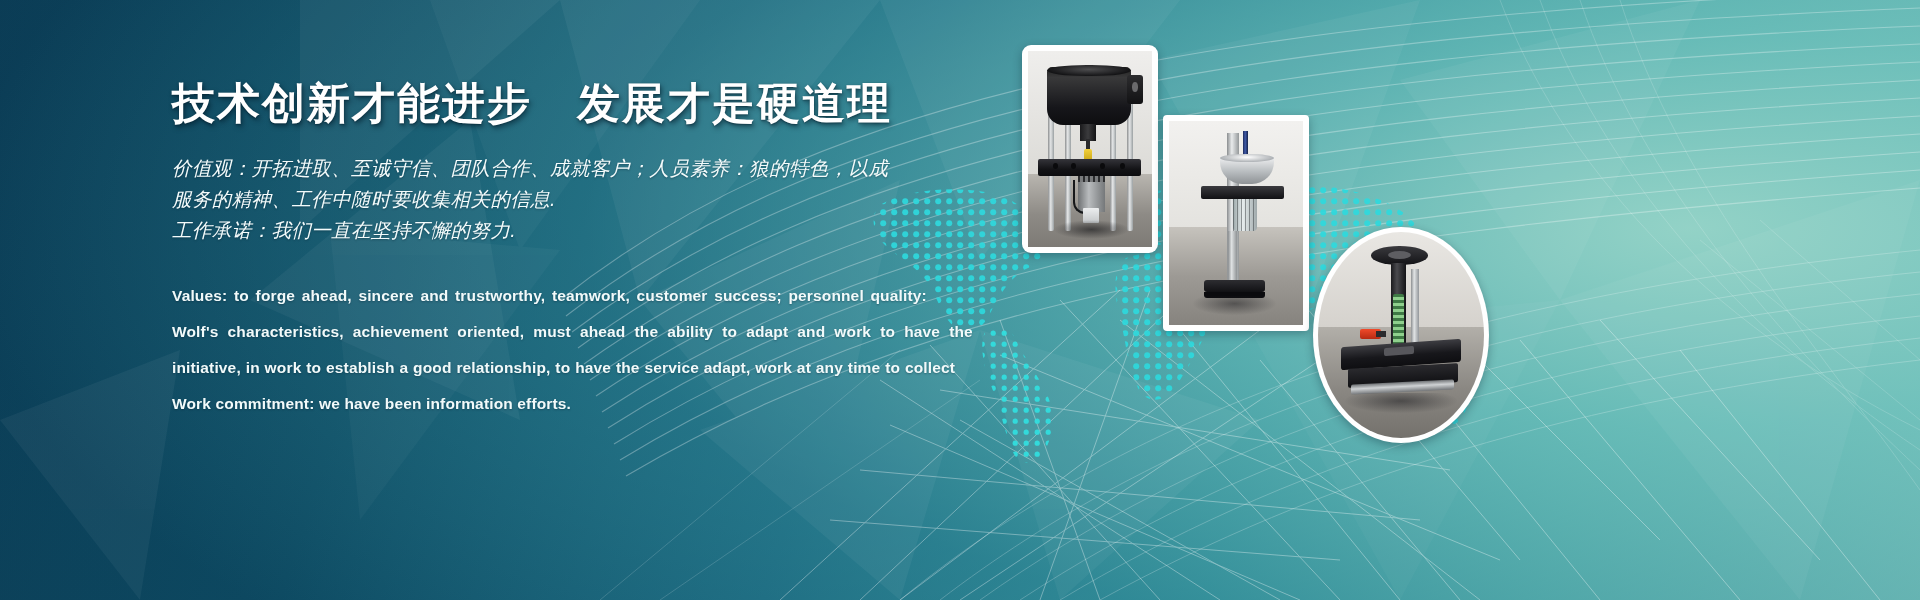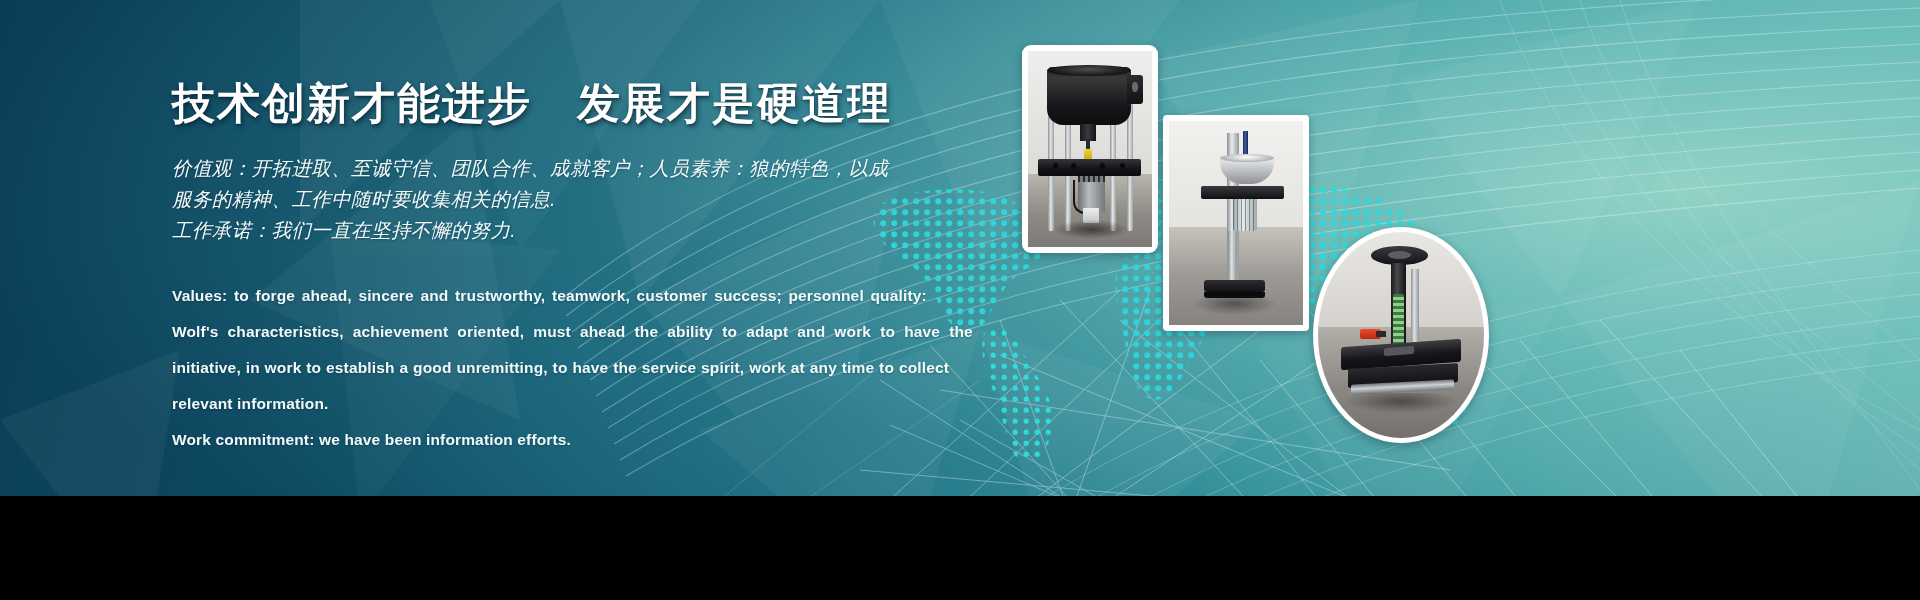--- a/index.html
+++ b/index.html
@@ -1,20 +1,20 @@
 <!DOCTYPE html>
 <html><head>
 <meta charset="utf-8">
 <title>Banner</title>
 <style>
   html,body{margin:0;padding:0;background:#000;}
   body{width:1920px;height:600px;overflow:hidden;font-family:"Liberation Sans","DejaVu Sans",sans-serif;}
 
   #banner{
-    position:relative;width:1920px;height:496px;overflow:hidden;
+    position:relative;width:1920px;height:600px;overflow:hidden;
     background:
       radial-gradient(120% 150% at 88% 38%, rgba(150,212,200,0.95) 0%, rgba(108,192,188,0.72) 22%, rgba(55,145,158,0.45) 48%, rgba(10,70,97,0.05) 75%, rgba(10,70,97,0) 100%),
       linear-gradient(107deg, #0b3c55 0%, #0d4961 22%, #17627a 45%, #2e8a94 66%, #57ada9 82%, #86c9be 100%);
   }
 
   
   .layer{position:absolute;inset:0;pointer-events:none;}
   .layer svg{display:block;width:1920px;height:600px;}
 
   
@@ -198,22 +198,21 @@
 
     <div id="cn-block">
       <div class="cn-line">价值观：开拓进取、至诚守信、团队合作、成就客户；人员素养：狼的特色，以成</div>
       <div class="cn-line">服务的精神、工作中随时要收集相关的信息.</div>
       <div class="cn-line">工作承诺：我们一直在坚持不懈的努力.</div>
     </div>
 
     <div id="en-block">
       <div class="en-line justify">Values: to forge ahead, sincere and trustworthy, teamwork, customer success; personnel quality:</div>
       <div class="en-line j2">Wolf's characteristics, achievement oriented, must ahead the ability to adapt and work to have the</div>
-      <div class="en-line j3">initiative, in work to establish a good unremitting, to have the service spirit, work at any time to collect</div>
-      <div class="en-line">relevant information.</div>
+      <div class="en-line j3">initiative, in work to establish a good relationship, to have the service adapt, work at any time to collect</div>
       <div class="en-line">Work commitment: we have been information efforts.</div>
     </div>
   </div>
 
   <div class="photo" id="photo-1">
     <div class="inner">
       <div class="shot">
         <div class="bg-wall" style="height:63%;"></div>
         <div class="bg-floor" style="height:37%;"></div>
 

